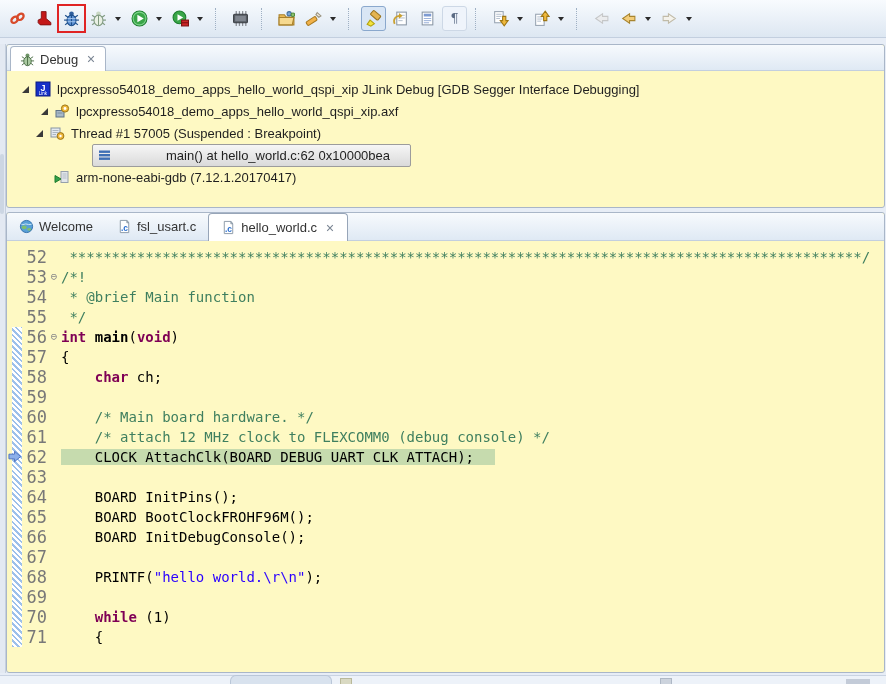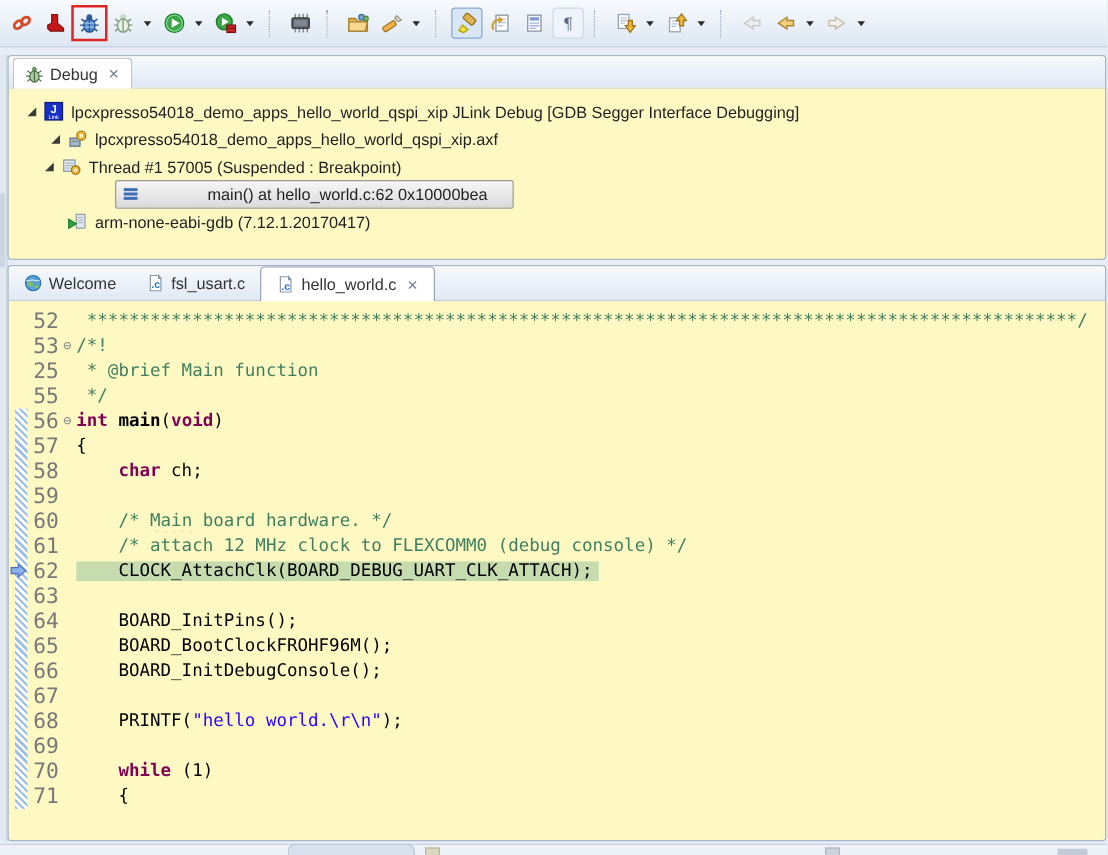--- a/index.html
+++ b/index.html
@@ -56,21 +56,21 @@
   .cline{height:20px;display:flex;align-items:center;white-space:pre;}
   .lruler{width:17px;flex:none;}
   .lnum{width:23px;flex:none;text-align:right;color:#787878;font-size:17px;}
   .lfold{width:14px;flex:none;text-align:center;color:#8a8a8a;font-size:11px;line-height:20px;}
   .lcode{flex:1;overflow:hidden;color:#000;}
   .kw{color:#7f0055;font-weight:bold;}
   .cmt{color:#3f7f5f;}
   .str{color:#2a00ff;}
   .fn{font-weight:bold;color:#000;}
   .msp{color:#3f7f5f;text-decoration:underline wavy #e03030;text-decoration-thickness:1px;text-underline-offset:3px;}
-  .hlbar{background:#c6dbae;display:inline-block;padding-right:5px;}
+  .hlbar{background:#c6dbae;display:inline-block;padding-right:21px;}
   .range-hatch{position:absolute;left:5px;top:86px;width:10px;height:320px;
     background:repeating-linear-gradient(45deg,#9cc0ea 0 1.8px,#ffffff 1.8px 4px);}
   .ip-arrow{position:absolute;left:1px;top:208px;width:15px;height:15px;}
 
   
   .left-trim{position:absolute;left:0;top:44px;width:5px;height:629px;background:#e3e9f2;border-right:1px solid #c6d0de;}
   .left-trim-seg{position:absolute;left:0;top:110px;width:4px;height:60px;background:#ccd6e3;border-radius:2px;}
   .bottom-strip{position:absolute;left:0;top:675px;width:886px;height:9px;background:#edf2f9;border-top:1px solid #c9d3e2;}
   .bottom-hump{position:absolute;left:230px;top:675px;width:102px;height:9px;background:#d8e2ee;
     border:1px solid #b9c6d8;border-bottom:none;border-radius:6px 6px 0 0;box-sizing:border-box;}
@@ -447,21 +447,21 @@
       </div>
     </div>
     <div class="code-wrap" id="code-wrap">
       <div class="range-hatch"></div>
       <svg class="ip-arrow" viewBox="0 0 16 16">
         <polygon points="1,5.5 7,5.5 7,2.5 13.5,8 7,13.5 7,10.5 1,10.5" fill="#8cb0ea" stroke="#4a6fc0" stroke-width="1"></polygon>
       </svg>
       <div id="code-lines">
           <div class="cline"><span class="lruler"></span><span class="lnum">52</span><span class="lfold"></span><span class="lcode"><span class="cmt"> **********************************************************************************************/</span></span></div>
           <div class="cline"><span class="lruler"></span><span class="lnum">53</span><span class="lfold">⊖</span><span class="lcode"><span class="cmt">/*!</span></span></div>
-          <div class="cline"><span class="lruler"></span><span class="lnum">25</span><span class="lfold"></span><span class="lcode"><span class="cmt"> * @brief Main function</span></span></div>
+          <div class="cline"><span class="lruler"></span><span class="lnum">54</span><span class="lfold"></span><span class="lcode"><span class="cmt"> * @brief Main function</span></span></div>
           <div class="cline"><span class="lruler"></span><span class="lnum">55</span><span class="lfold"></span><span class="lcode"><span class="cmt"> */</span></span></div>
           <div class="cline"><span class="lruler"></span><span class="lnum">56</span><span class="lfold">⊖</span><span class="lcode"><span class="kw">int</span><span> </span><span class="fn">main</span><span>(</span><span class="kw">void</span><span>)</span></span></div>
           <div class="cline"><span class="lruler"></span><span class="lnum">57</span><span class="lfold"></span><span class="lcode"><span>{</span></span></div>
           <div class="cline"><span class="lruler"></span><span class="lnum">58</span><span class="lfold"></span><span class="lcode"><span>    </span><span class="kw">char</span><span> ch;</span></span></div>
           <div class="cline"><span class="lruler"></span><span class="lnum">59</span><span class="lfold"></span><span class="lcode"></span></div>
           <div class="cline"><span class="lruler"></span><span class="lnum">60</span><span class="lfold"></span><span class="lcode"><span>    </span><span class="cmt">/* </span><span class="msp">Main</span><span class="cmt"> board hardware. */</span></span></div>
           <div class="cline"><span class="lruler"></span><span class="lnum">61</span><span class="lfold"></span><span class="lcode"><span>    </span><span class="cmt">/* attach 12 MHz clock to FLEXCOMM0 (debug console) */</span></span></div>
           <div class="cline"><span class="lruler"></span><span class="lnum">62</span><span class="lfold"></span><span class="lcode"><span class="hlbar"><span>    CLOCK_AttachClk(BOARD_DEBUG_UART_CLK_ATTACH);</span></span></span></div>
           <div class="cline"><span class="lruler"></span><span class="lnum">63</span><span class="lfold"></span><span class="lcode"></span></div>
           <div class="cline"><span class="lruler"></span><span class="lnum">64</span><span class="lfold"></span><span class="lcode"><span>    BOARD_InitPins();</span></span></div>

